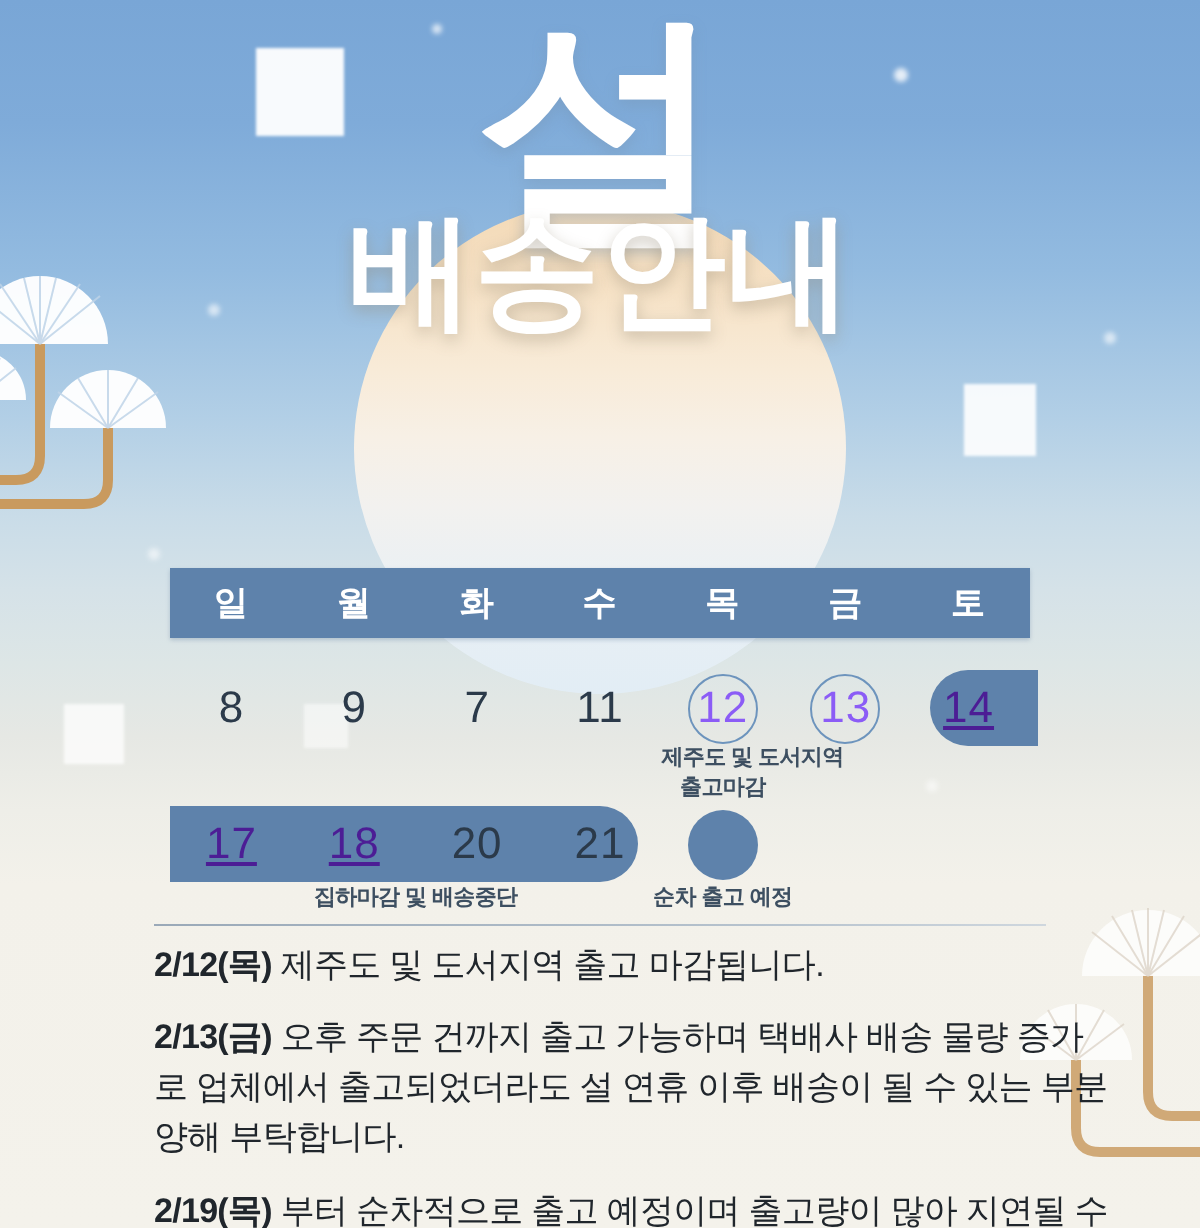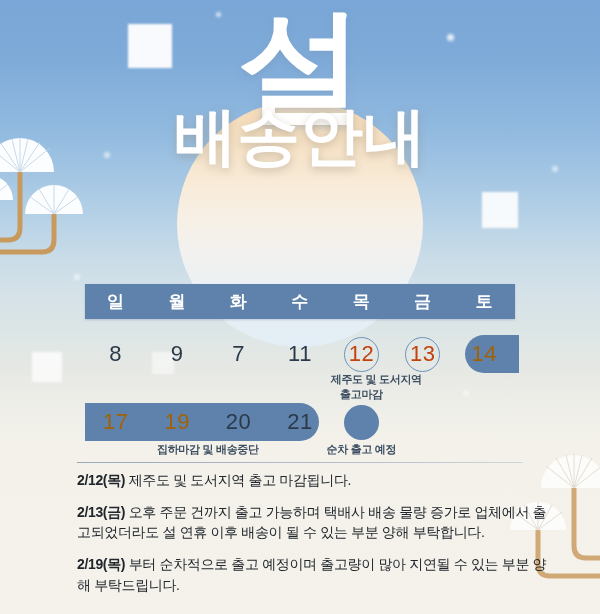--- a/index.html
+++ b/index.html
@@ -119,23 +119,23 @@
   .cells {
     position:absolute; inset:0;
     display:grid; grid-template-columns:repeat(7,1fr);
     z-index:3;
   }
   .cell {
     display:flex; align-items:center; justify-content:center;
     font-size:22px; font-weight:400; color:#2b3a4a;
     letter-spacing:.5px;
   }
-  .cell.on { color:#a16207; font-weight:500; }
+  .cell.on { color:#4c1d95; font-weight:500;text-decoration:underline; }
   .cell.ring {
-    color:#c2410c;
+    color:#8b5cf6;
   }
   .ring-mark {
     position:absolute; z-index:2;
     width:35px; height:35px; border-radius:50%;
     border:1.6px solid #6d94bd;
     top:6px;
   }
   .fill-circle {
     position:absolute; z-index:2;
     width:35px; height:35px; border-radius:50%;
@@ -165,21 +165,21 @@
   .divider {
     position:absolute; left:77px; top:462px; width:446px; height:1px;
     background:linear-gradient(90deg,#9aa9b8,#b7c3ce 70%,#cfd7de);
     z-index:7;
   }
   .notes {
     position:absolute; left:77px; top:470px; width:480px;
     z-index:7;
   }
   .note {
-    font-size:14px;
+    font-size:17px;
     line-height:1.48;
     color:#20262c;
     margin-bottom:11px;
     letter-spacing:-.35px;
   }
   .note .d { font-weight:700; }
 </style>
 </head>
 <body>
 
@@ -310,21 +310,21 @@
       <div>출고마감</div>
     </div>
   </div>
 
   <div class="row r2">
     <div class="bar cap-r" style="left:0; width:calc(430px/7*3 + 430px/7/2 + 19px);"></div>
     <div class="fill-circle" style="left:calc(430px/7*4 + (430px/7 - 35px)/2);"></div>
 
     <div class="cells">
       <div class="cell on">17</div>
-      <div class="cell on">19</div>
+      <div class="cell on">18</div>
       <div class="cell">20</div>
       <div class="cell">21</div>
     </div>
 
     <div class="cap" style="left:0; width:calc(430px/7*4);">집하마감 및 배송중단</div>
     <div class="cap" style="left:calc(430px/7*4 - 14px); width:calc(430px/7 + 28px);text-align:center;">순차 출고 예정</div>
   </div>
 </div>
 
 <div class="divider"></div>

